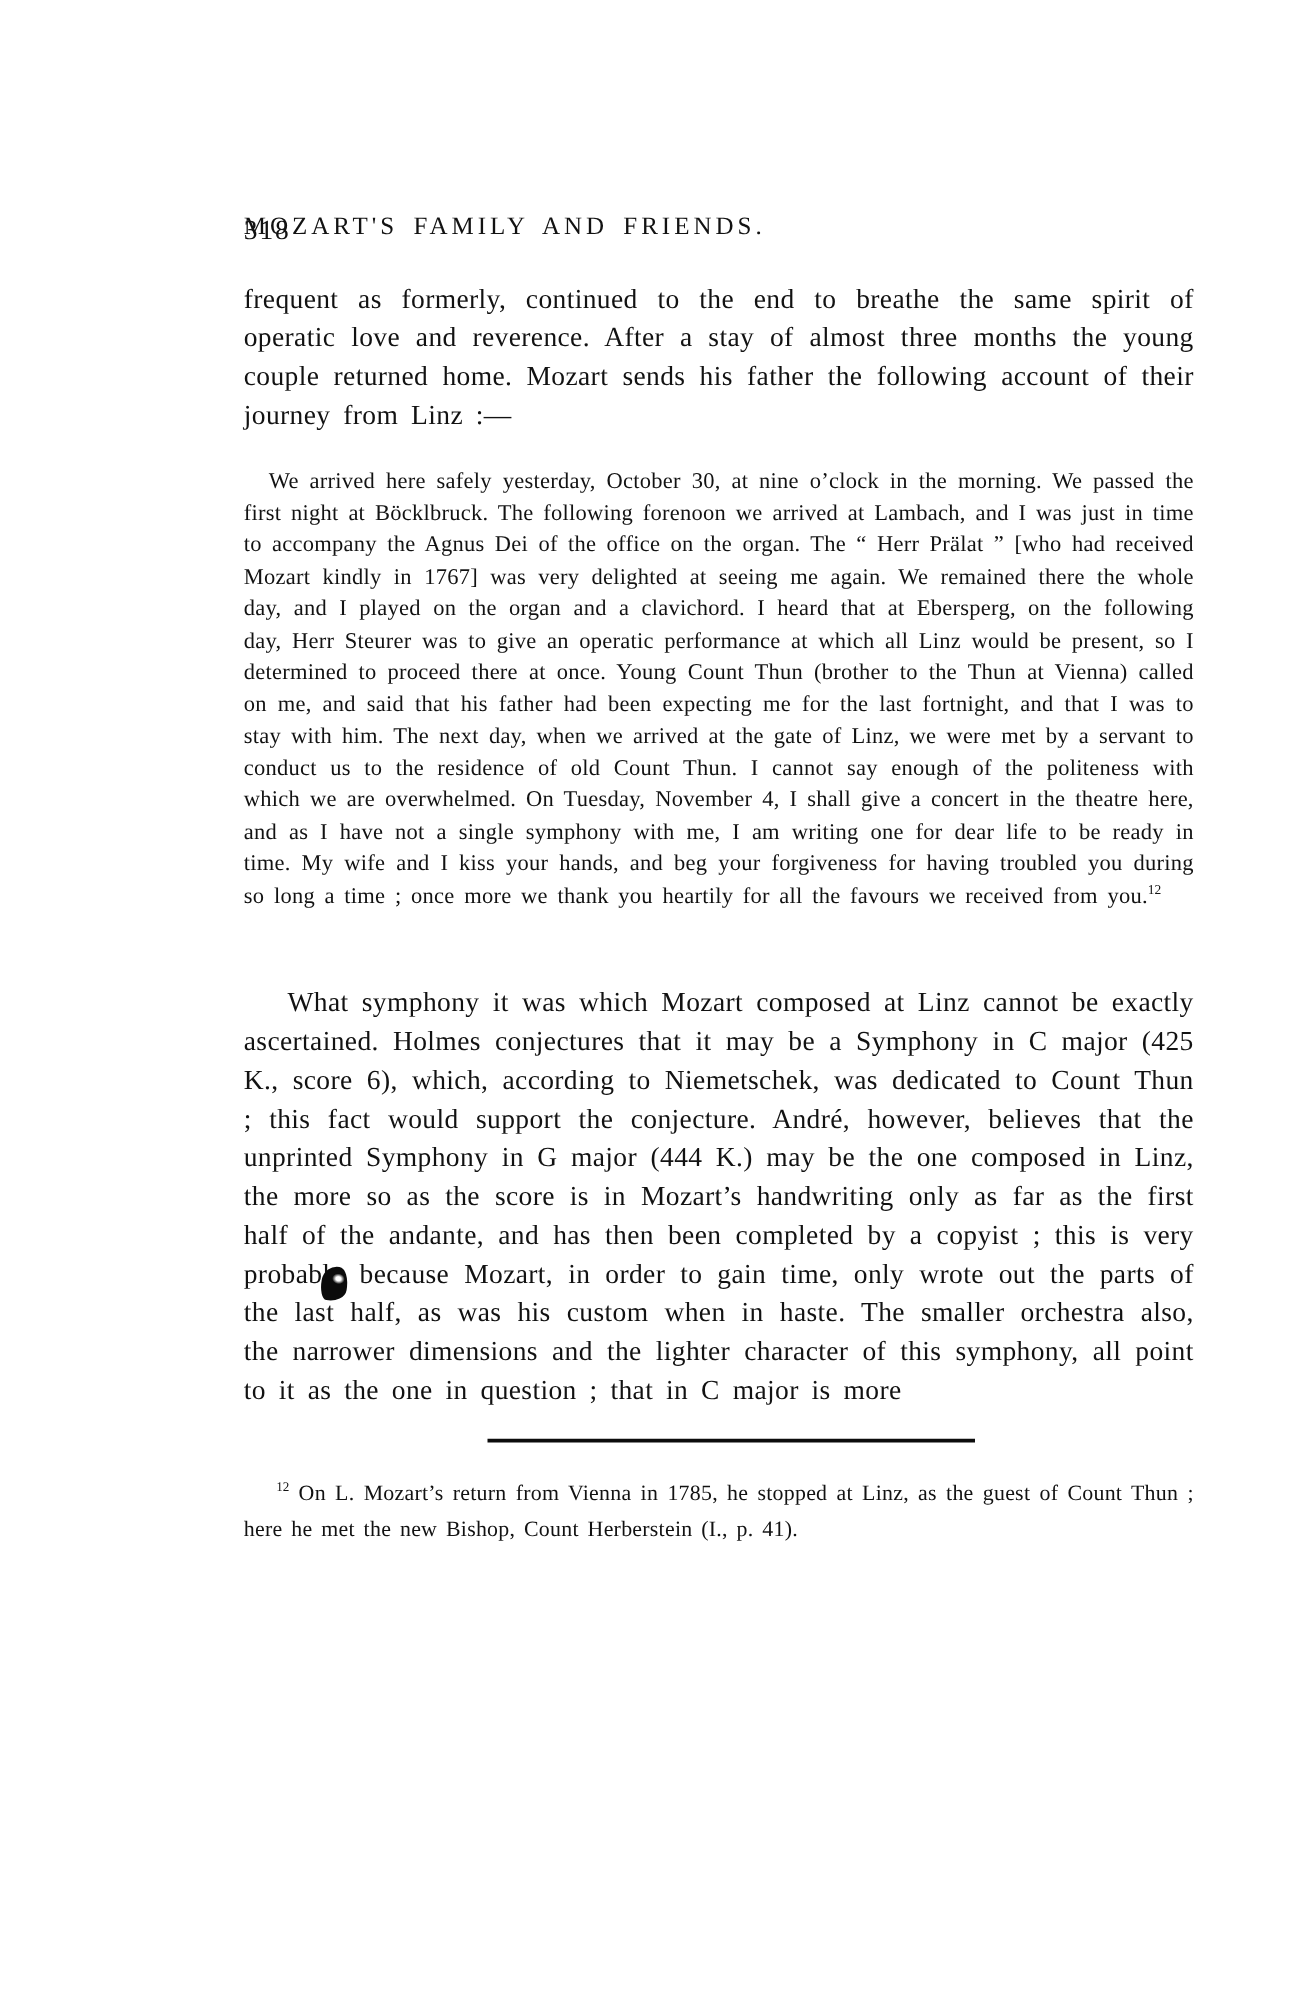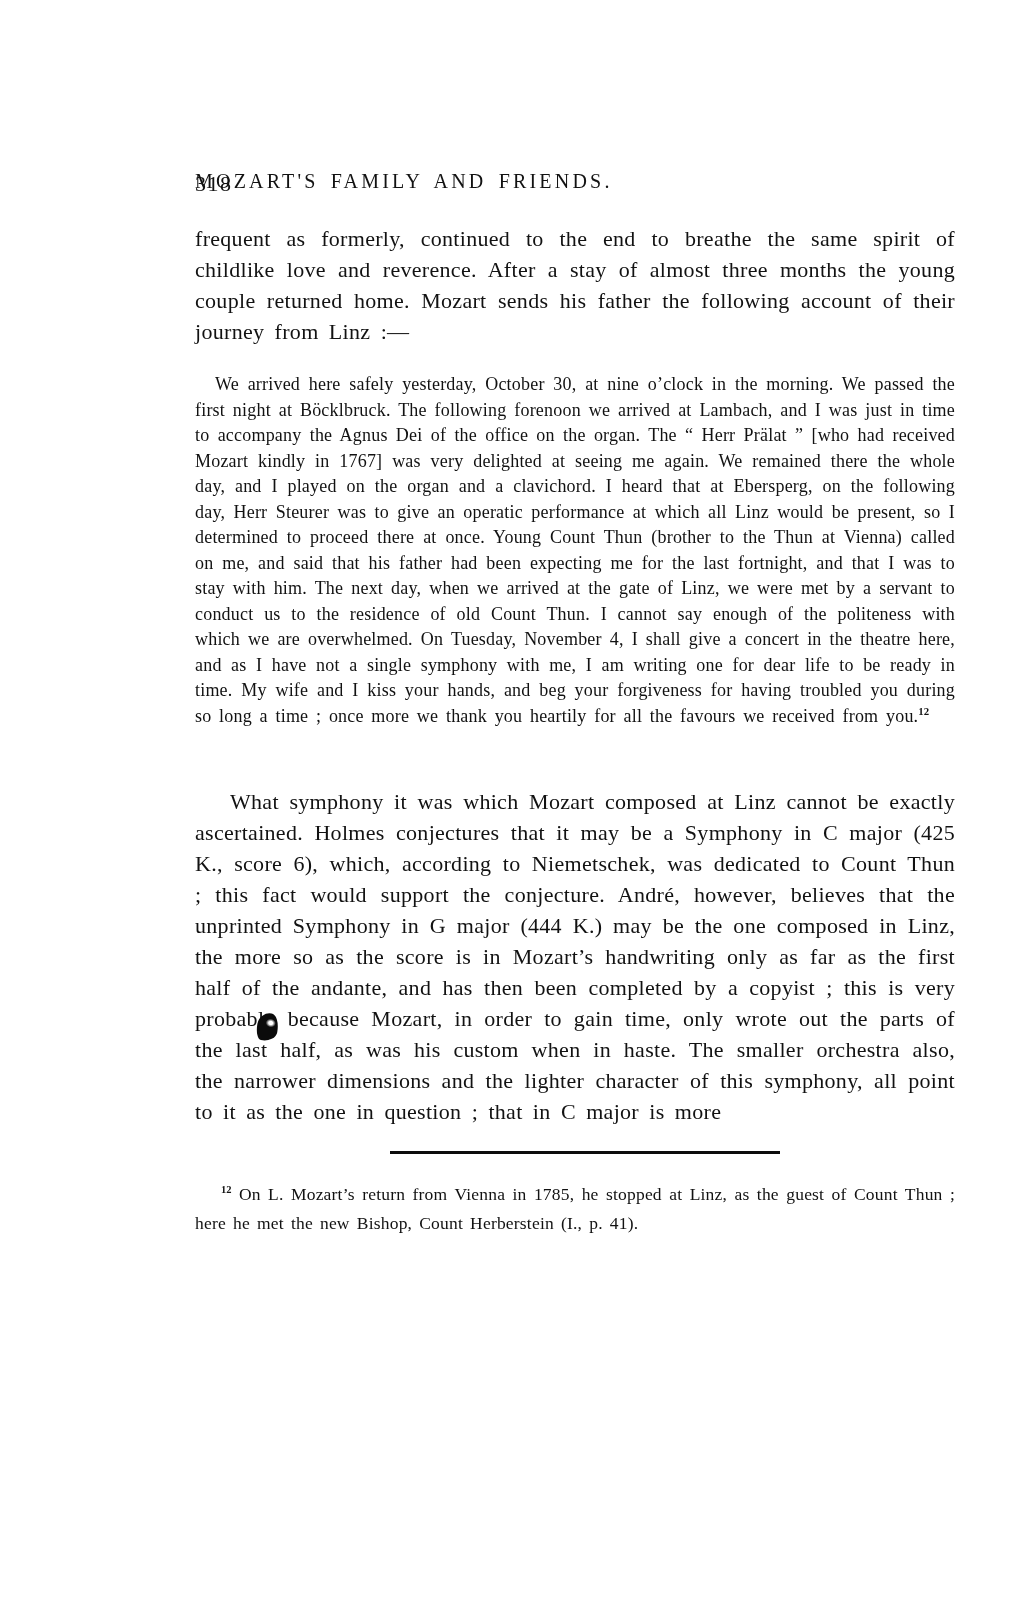--- a/index.html
+++ b/index.html
@@ -61,21 +61,21 @@
   }
   .symphony {
     margin-top: 57px;
     text-indent: 35px;
   }
   sup.fn-ref {
     font-size: 0.6em;
     vertical-align: super;
     line-height: 0;
     letter-spacing: 0;
-    font-weight: bold;
+    font-weight: normal;
   }
   .blot-host {
     position: relative;
   }
   .blot-host::after {
     content: "";
     position: absolute;
     left: -7px;
     top: 7px;
     width: 21px;
@@ -104,21 +104,21 @@
 <body>
 
 <div class="page">
   <div class="content">
 
     <header class="running-head">
       <span class="page-num">318</span>
       <span class="running-title">MOZART'S FAMILY AND FRIENDS.</span>
     </header>
 
-    <p class="body-text intro">frequent as formerly, continued to the end to breathe the same spirit of childlike love and reverence. After a stay of almost three months the young couple returned home. Mozart sends his father the following account of their journey from Linz :—</p>
+    <p class="body-text intro">frequent as formerly, continued to the end to breathe the same spirit of operatic love and reverence. After a stay of almost three months the young couple returned home. Mozart sends his father the following account of their journey from Linz :—</p>
 
     <blockquote class="letter"><span>We arrived here safely yesterday, October 30, at nine o’clock in the morning. We passed the first night at Böcklbruck. The following forenoon we arrived at Lambach, and I was just in time to accompany the Agnus Dei of the office on the organ. The “ Herr Prälat ” [who had received Mozart kindly in 1767] was very delighted at seeing me again. We remained there the whole day, and I played on the organ and a clavichord. I heard that at Ebersperg, on the following day, Herr Steurer was to give an operatic performance at which all Linz would be present, so I determined to proceed there at once. Young Count Thun (brother to the Thun at Vienna) called on me, and said that his father had been expecting me for the last fortnight, and that I was to stay with him. The next day, when we arrived at the gate of Linz, we were met by a servant to conduct us to the residence of old Count Thun. I cannot say enough of the politeness with which we are overwhelmed. On Tuesday, November 4, I shall give a concert in the theatre here, and as I have not a single symphony with me, I am writing one for dear life to be ready in time. My wife and I kiss your hands, and beg your forgiveness for having troubled you during so long a time ; once more we thank you heartily for all the favours we received from you.</span><sup class="fn-ref">12</sup></blockquote>
 
     <p class="body-text symphony"><span>What symphony it was which Mozart composed at Linz cannot be exactly ascertained. Holmes conjectures that it may be a Symphony in C major (425 K., score 6), which, according to Niemetschek, was dedicated to Count Thun ; this fact would support the conjecture. André, however, believes that the unprinted Symphony in G major (444 K.) may be the one composed in Linz, the more so as the score is in Mozart’s handwriting only as far as the first half of the andante, and has then been completed by a copyist ; this is very probabl</span><span class="blot-host"><span>y</span></span><span> because Mozart, in order to gain time, only wrote out the parts of the last half, as was his custom when in haste. The smaller orchestra also, the narrower dimensions and the lighter character of this symphony, all point to it as the one in question ; that in C major is more</span></p>
 
     <div class="footnote-rule"></div>
 
     <p class="footnote"><sup class="fn-ref">12</sup><span> On L. Mozart’s return from Vienna in 1785, he stopped at Linz, as the guest of Count Thun ; here he met the new Bishop, Count Herberstein (I., p. 41).</span></p>
 
   </div>

